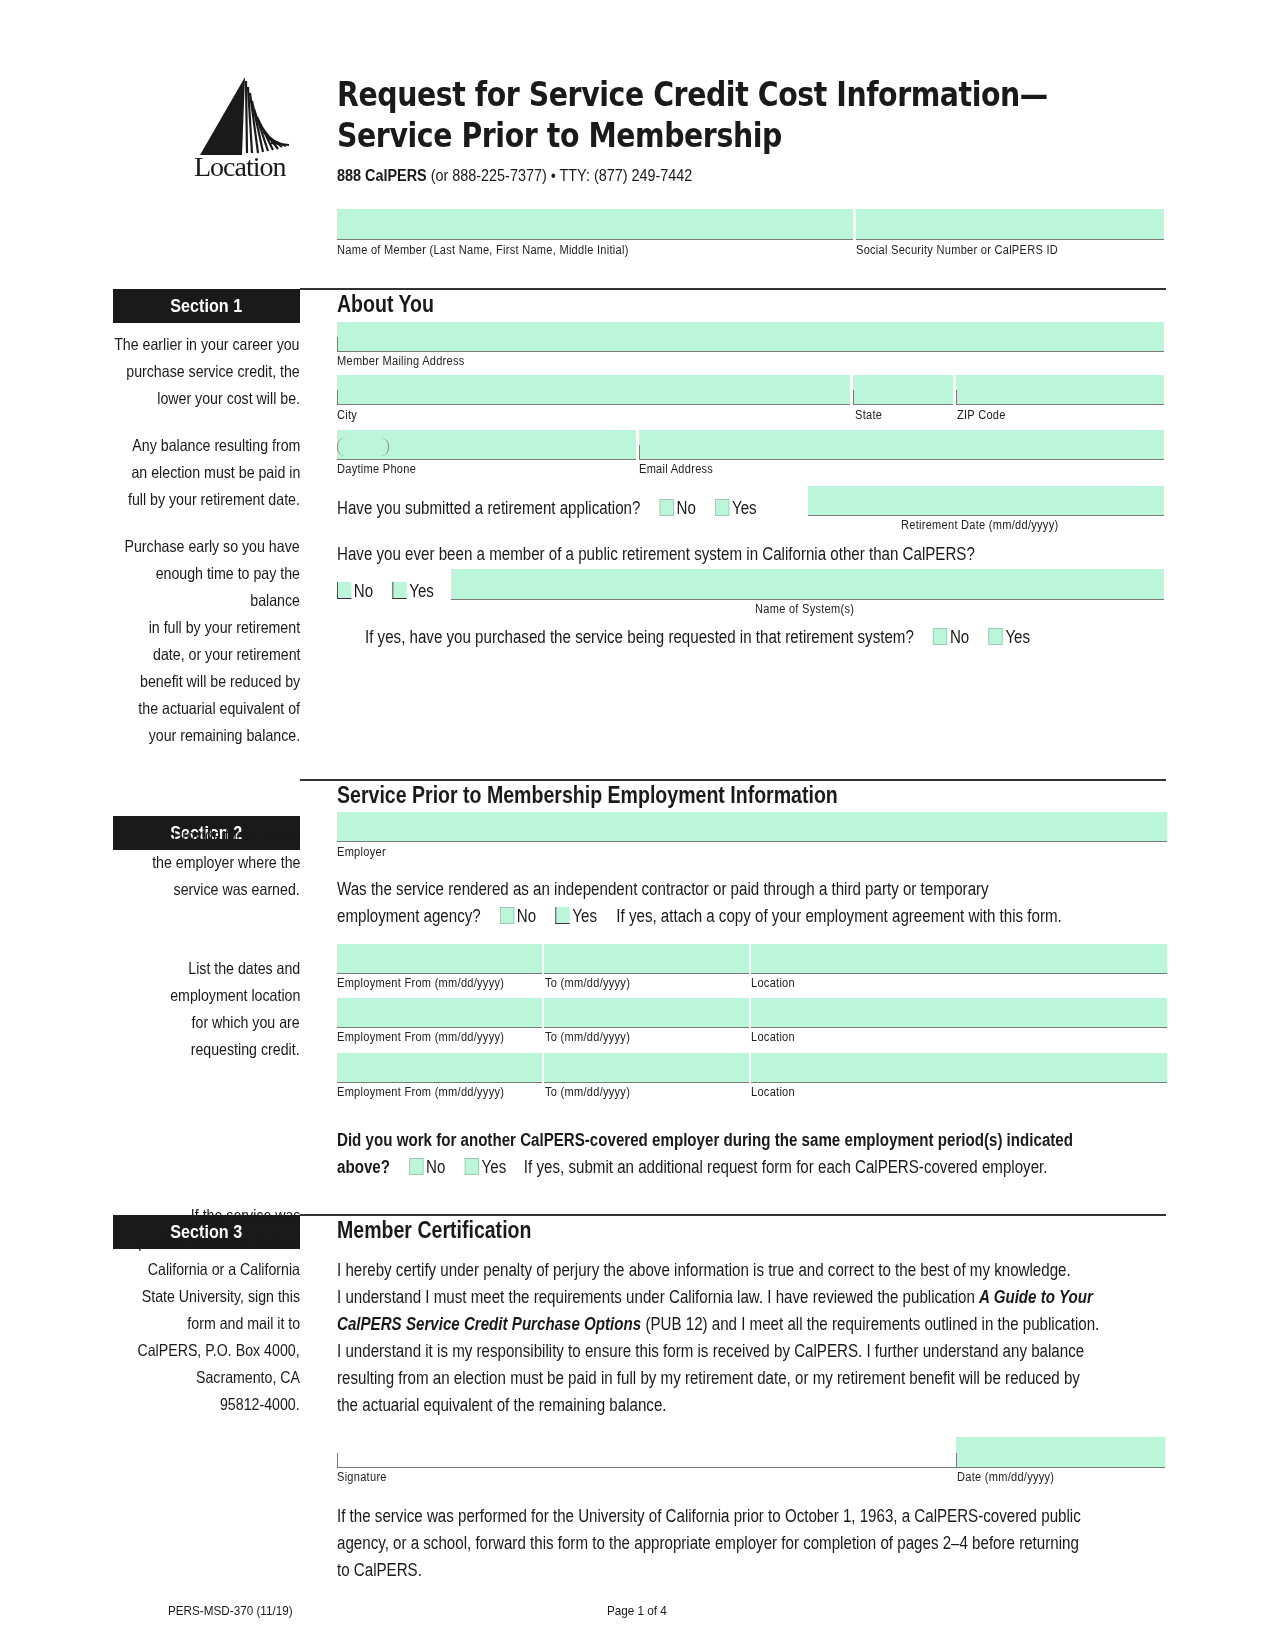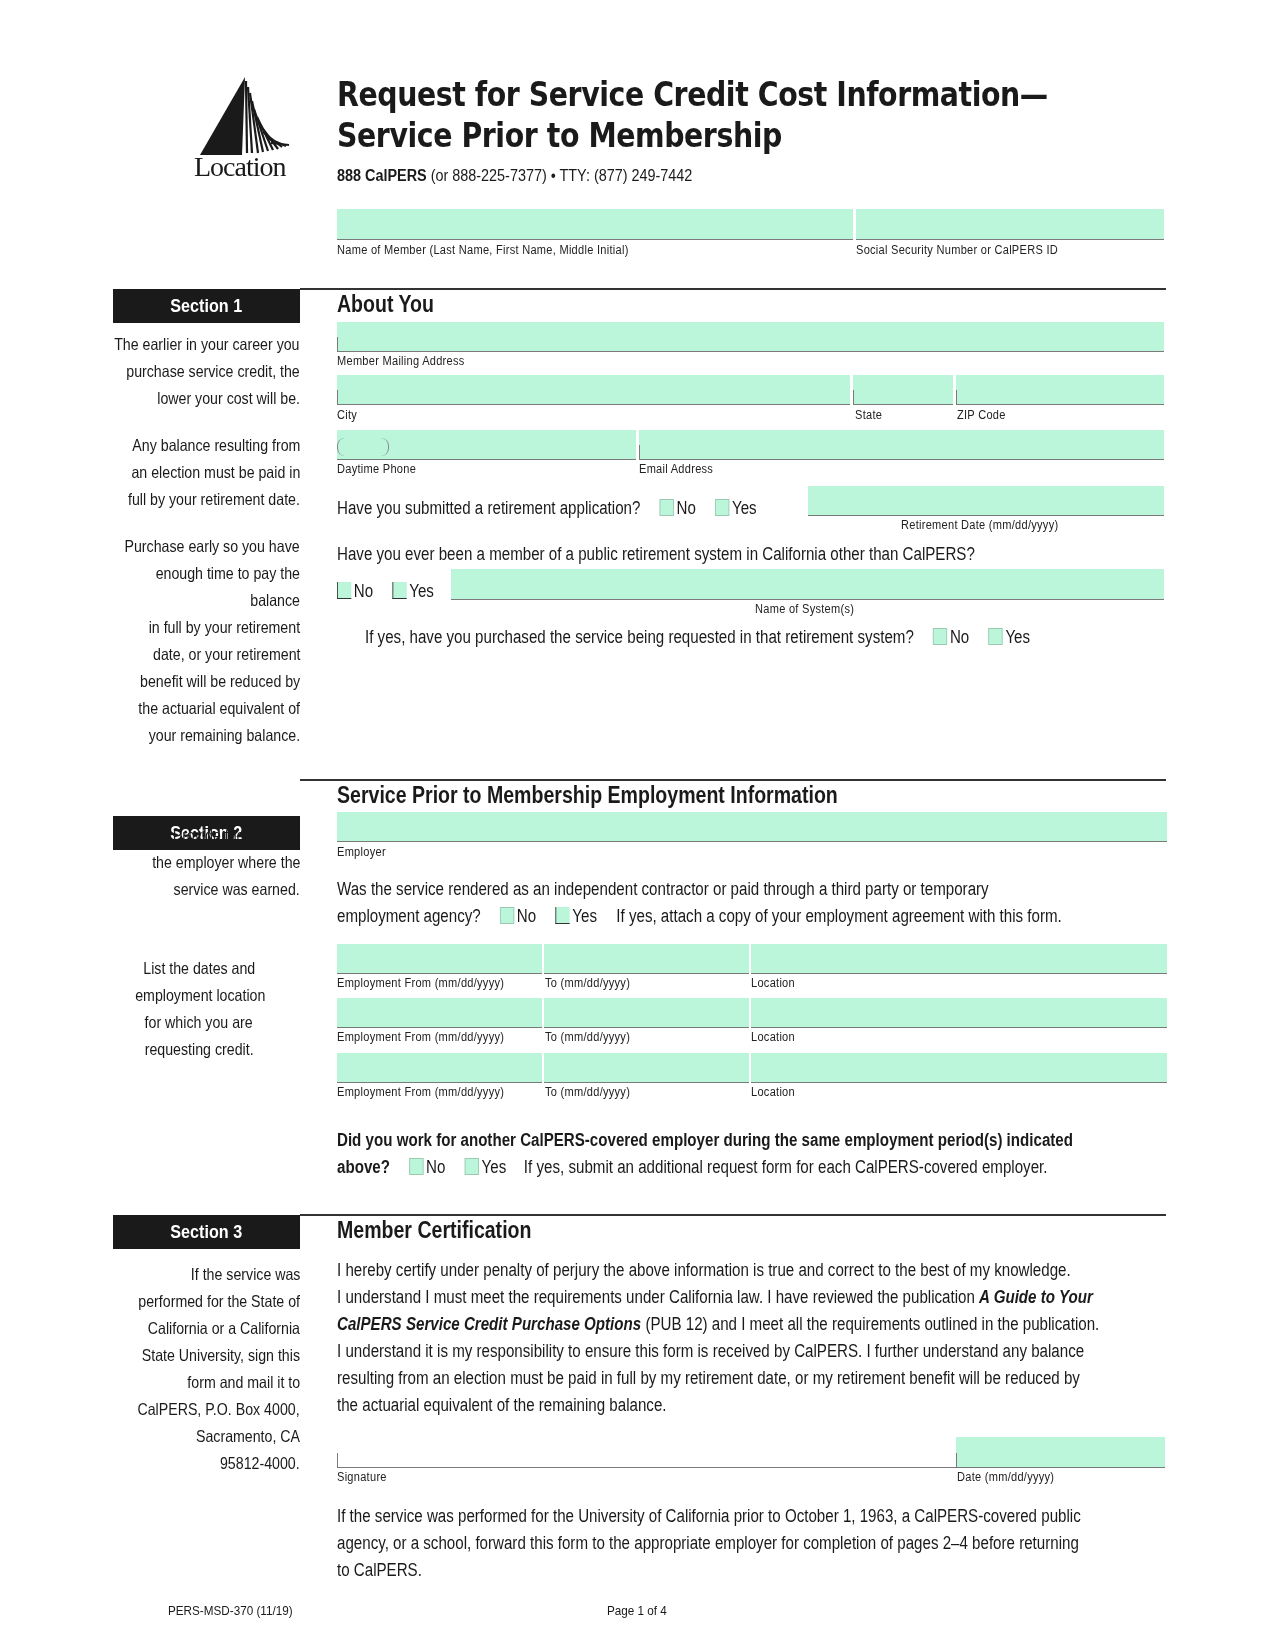--- a/index.html
+++ b/index.html
@@ -129,21 +129,21 @@
 <div class="secbar" style="top:816px;"><span>Section 2</span></div>
 <div class="sechead" style="top:782px;">Service Prior to Membership Employment Information</div>
 
 <div class="side" style="top:822px;">
   <p>
     <span class="sx">Provide the name of</span><br>
     <span class="sx">the employer where the</span><br>
     <span class="sx">service was earned.</span>
   </p>
 </div>
-<div class="side" style="top:955px;text-align:center;">
+<div class="side" style="top:955px;">
   <p>
     <span class="sx">List the dates and</span><br>
     <span class="sx">employment location</span><br>
     <span class="sx">for which you are</span><br>
     <span class="sx">requesting credit.</span>
   </p>
 </div>
 
 <div class="field" style="left:337px;top:812px;width:830px;height:30px;"></div>
 <div class="flabel" style="left:337px;top:845px;">Employer</div>
@@ -186,21 +186,21 @@
   <b>above?</b>
   <span class="cb"></span><span>No</span>
   <span class="cb"></span><span>Yes</span>
   <span style="margin-left:16px;">If yes, submit an additional request form for each CalPERS-covered employer.</span>
 </div>
 
 <div class="rule" style="top:1214px;"></div>
 <div class="secbar" style="top:1215px;"><span>Section 3</span></div>
 <div class="sechead" style="top:1217px;">Member Certification</div>
 
-<div class="side" style="top:1261px;">
+<div class="side" style="top:1202px;">
   <p>
     <span class="sx">If the service was</span><br>
     <span class="sx">performed for the State of</span><br>
     <span class="sx">California or a California</span><br>
     <span class="sx">State University, sign this</span><br>
     <span class="sx">form and mail it to</span><br>
     <span class="sx">CalPERS, P.O. Box 4000,</span><br>
     <span class="sx">Sacramento, CA</span><br>
     <span class="sx">95812-4000.</span>
   </p>

